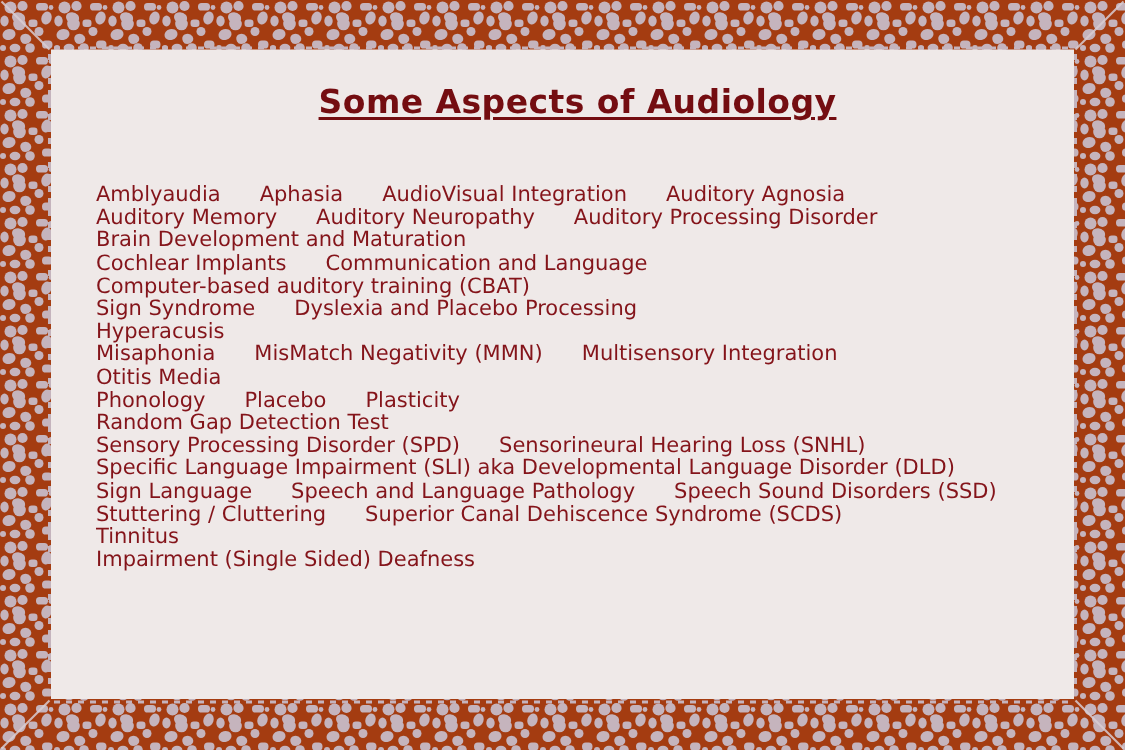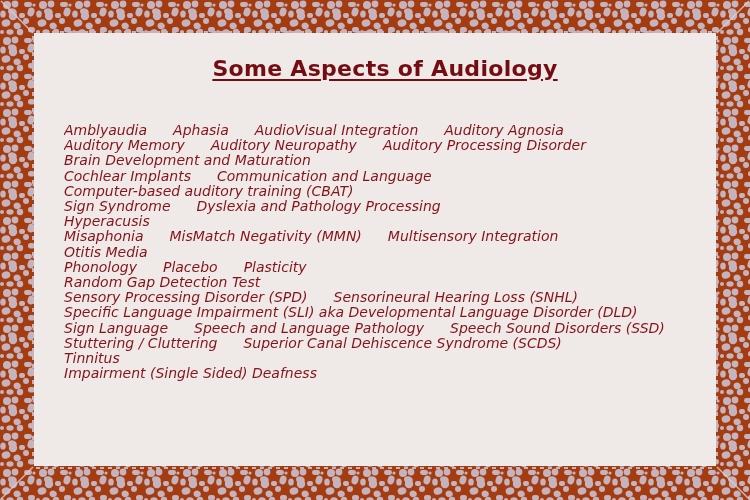--- a/index.html
+++ b/index.html
@@ -39,21 +39,20 @@
     text-decoration: underline;
     text-decoration-thickness: 2px;
     text-underline-offset: 3px;
   }
 
   .topics {
     margin-top: 40px;
     font-size: 14px;
     line-height: 15.2px;
     color: var(--text-color, #84141a);
-    font-style: italic;
   }
   .topic-line { white-space: nowrap; overflow: hidden; }
   .topic { display: inline-block; cursor: pointer; }
   .topic + .topic { margin-left: 26px; }
 </style>
 </head>
 <body>
 
 <div class="stage">
 
@@ -103,21 +102,21 @@
   </svg>
 
   <div class="content">
     <h1 class="page-title">Some Aspects of Audiology</h1>
     <div class="topics">
         <div class="topic-line"><span class="topic">Amblyaudia</span><span class="topic">Aphasia</span><span class="topic">AudioVisual Integration</span><span class="topic">Auditory Agnosia</span></div>
         <div class="topic-line"><span class="topic">Auditory Memory</span><span class="topic">Auditory Neuropathy</span><span class="topic">Auditory Processing Disorder</span></div>
         <div class="topic-line"><span class="topic">Brain Development and Maturation</span></div>
         <div class="topic-line"><span class="topic">Cochlear Implants</span><span class="topic">Communication and Language</span></div>
         <div class="topic-line"><span class="topic">Computer-based auditory training (CBAT)</span></div>
-        <div class="topic-line"><span class="topic">Sign Syndrome</span><span class="topic">Dyslexia and Pathology Processing</span></div>
+        <div class="topic-line"><span class="topic">Sign Syndrome</span><span class="topic">Dyslexia and Placebo Processing</span></div>
         <div class="topic-line"><span class="topic">Hyperacusis</span></div>
         <div class="topic-line"><span class="topic">Misaphonia</span><span class="topic">MisMatch Negativity (MMN)</span><span class="topic">Multisensory Integration</span></div>
         <div class="topic-line"><span class="topic">Otitis Media</span></div>
         <div class="topic-line"><span class="topic">Phonology</span><span class="topic">Placebo</span><span class="topic">Plasticity</span></div>
         <div class="topic-line"><span class="topic">Random Gap Detection Test</span></div>
         <div class="topic-line"><span class="topic">Sensory Processing Disorder (SPD)</span><span class="topic">Sensorineural Hearing Loss (SNHL)</span></div>
         <div class="topic-line"><span class="topic">Specific Language Impairment (SLI) aka Developmental Language Disorder (DLD)</span></div>
         <div class="topic-line"><span class="topic">Sign Language</span><span class="topic">Speech and Language Pathology</span><span class="topic">Speech Sound Disorders (SSD)</span></div>
         <div class="topic-line"><span class="topic">Stuttering / Cluttering</span><span class="topic">Superior Canal Dehiscence Syndrome (SCDS)</span></div>
         <div class="topic-line"><span class="topic">Tinnitus</span></div>

